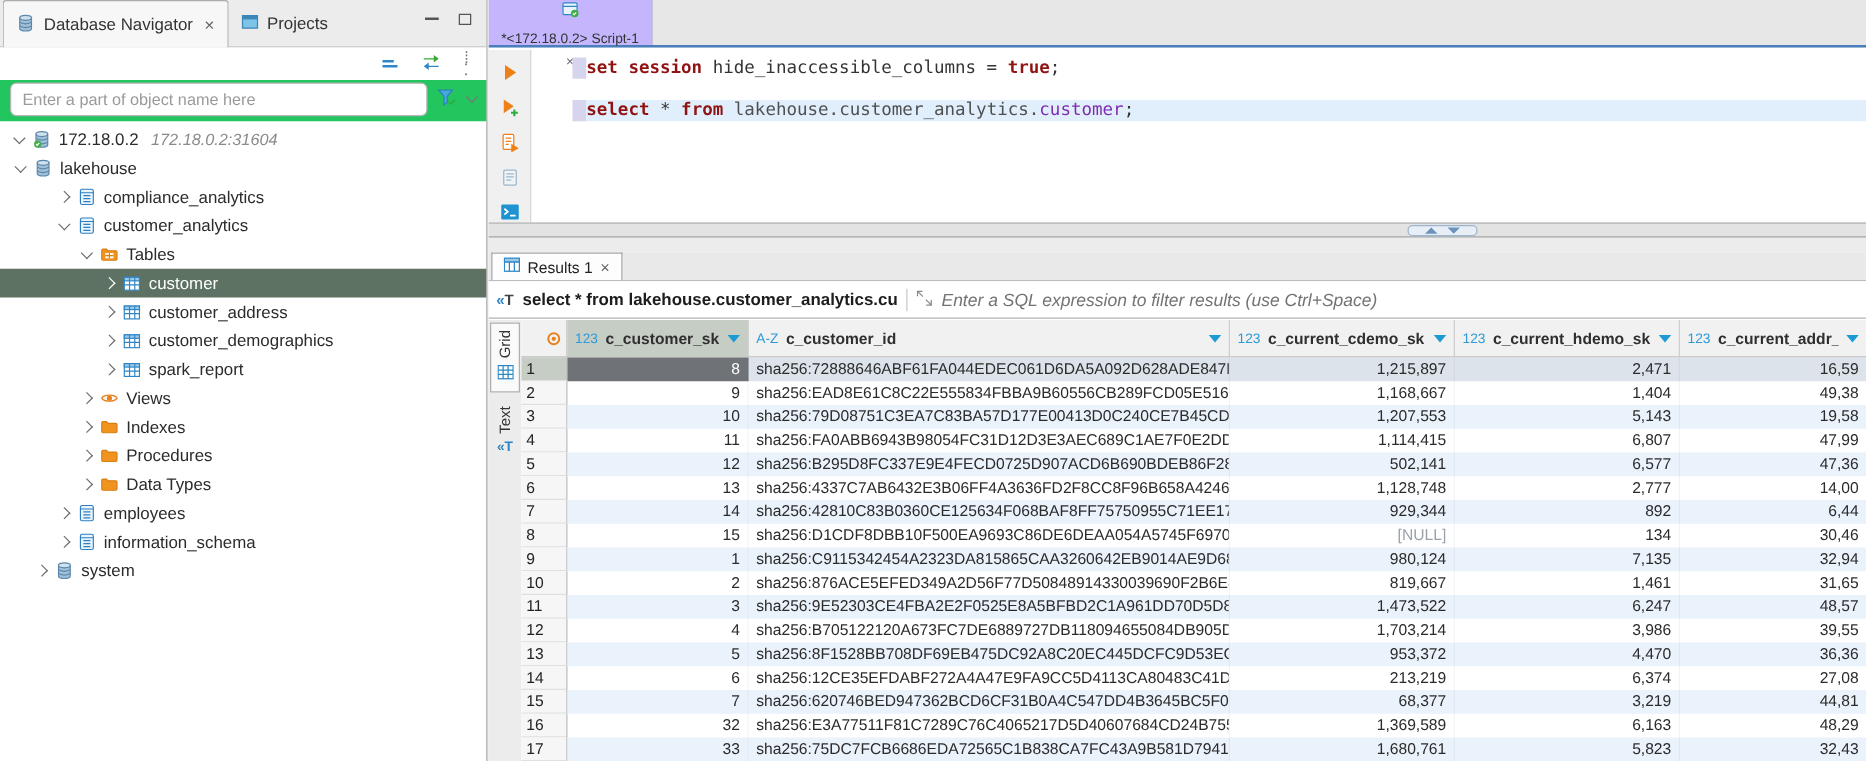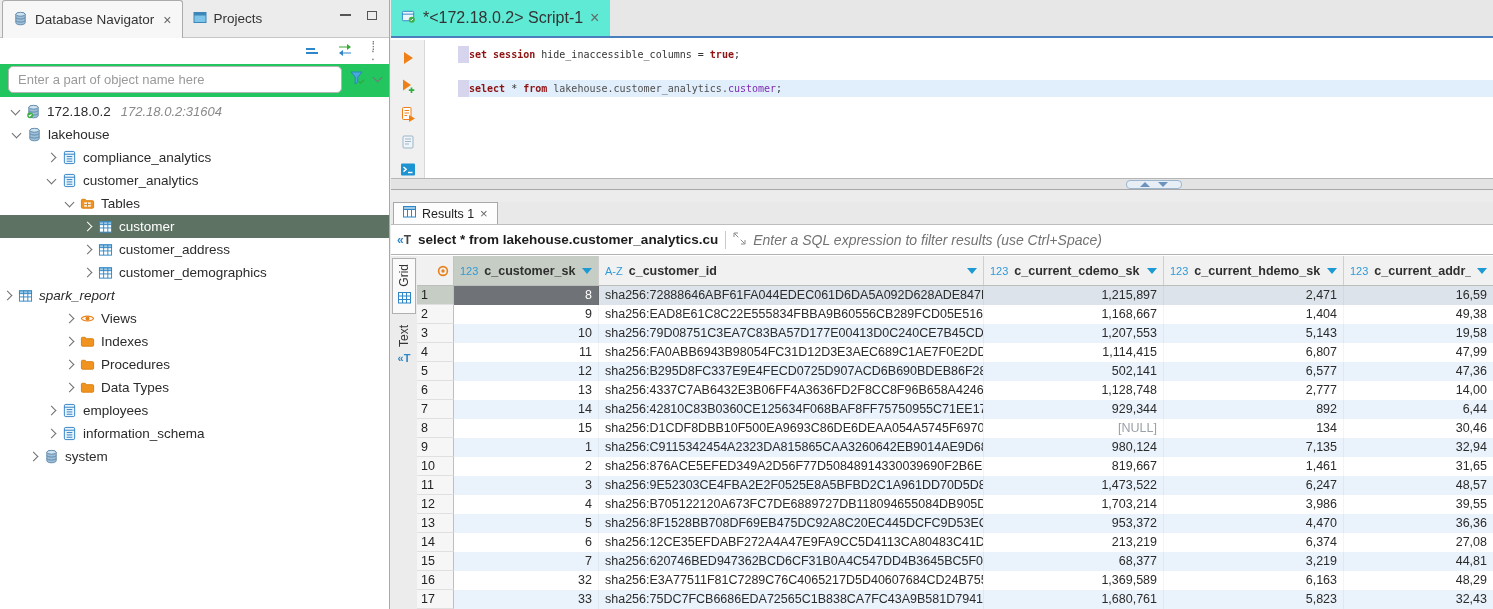--- a/index.html
+++ b/index.html
@@ -30,25 +30,25 @@
   .chev.right:after { transform:rotate(-45deg); }
   .chev.down:after { transform:rotate(45deg); top:3px; }
   .trow.sel .chev:after { border-color:#fff; }
   .nicon { width:19px; min-width:19px; display:inline-flex; align-items:center; justify-content:center; margin-right:4px; }
   .tlabel { font-size:13.5px; }
   .tsuffix { font-size:13px; font-style:italic; color:#8a8a8a; margin-left:10px; }
 
   
   .editor { position:absolute; left:391px; top:0; width:1102px; height:178px; background:#fff; }
   .ed-tabbar { height:38px; background:#e7e7e7; border-bottom:2px solid #4a7fbe; display:flex; align-items:stretch; }
-  .ed-tab { display:flex; align-items:center; gap:7px; padding:0 10px; font-size:16px; background:#5eead4; border-right:1px solid #bdbdbd; color:#333; }
+  .ed-tab { display:flex; align-items:center; gap:7px; padding:0 10px; font-size:11px; background:#c4b5fd; border-right:1px solid #bdbdbd; color:#333;flex-direction:column; }
   .ed-body { position:absolute; left:0; top:40px; right:0; bottom:0; display:flex; }
   .ed-strip { width:34px; background:#f0f0f0; border-right:1px solid #d8d8d8; display:flex; flex-direction:column; align-items:center; padding-top:10px; gap:11px; }
   .ed-strip .tbtn { width:18px; height:18px; display:flex; align-items:center; justify-content:center; }
-  .code-area { position:relative; flex:1; font-family:"DejaVu Sans Mono", monospace; font-size:10px; overflow:hidden; }
+  .code-area { position:relative; flex:1; font-family:"DejaVu Sans Mono", monospace; font-size:14px; overflow:hidden; }
   .chip { position:absolute; left:33px; width:11px; height:17px; background:#d7d4ee; }
   .chip1 { top:6px; } .chip2 { top:40px; }
   .code-line { position:absolute; left:44px; right:0; height:17px; line-height:17px; white-space:pre; }
   .cl1 { top:6px; } .cl2 { top:40px; }
   .code-line.hl { background:#e1eefb; }
   .kw { color:#8f1313; font-weight:bold; }
   .pl { color:#333; }
   .qual { color:#4f4f4f; }
   .obj { color:#7d2bb0; }
 
@@ -222,21 +222,21 @@
           <span class="chev right"></span>
           <span class="nicon">
             <svg width="15" height="14" viewBox="0 0 16 15">
               <rect x="1.5" y="2" width="13" height="11" fill="#fff" stroke="#2e86c6"></rect>
               <rect x="1.5" y="2" width="13" height="3" fill="#9cc9e8" stroke="#2e86c6"></rect>
               <path d="M1.5 8.5h13M6 2v11M10.5 2v11" stroke="#2e86c6"></path>
             </svg>
           </span>
           <span class="tlabel">customer_demographics</span>
         </div>
-        <div class="trow" style=" font-style: italic;">
+        <div class="trow" style="padding-left: 80px;">
           <span class="chev right"></span>
           <span class="nicon">
             <svg width="15" height="14" viewBox="0 0 16 15">
               <rect x="1.5" y="2" width="13" height="11" fill="#fff" stroke="#2e86c6"></rect>
               <rect x="1.5" y="2" width="13" height="3" fill="#9cc9e8" stroke="#2e86c6"></rect>
               <path d="M1.5 8.5h13M6 2v11M10.5 2v11" stroke="#2e86c6"></path>
             </svg>
           </span>
           <span class="tlabel">spark_report</span>
         </div>

